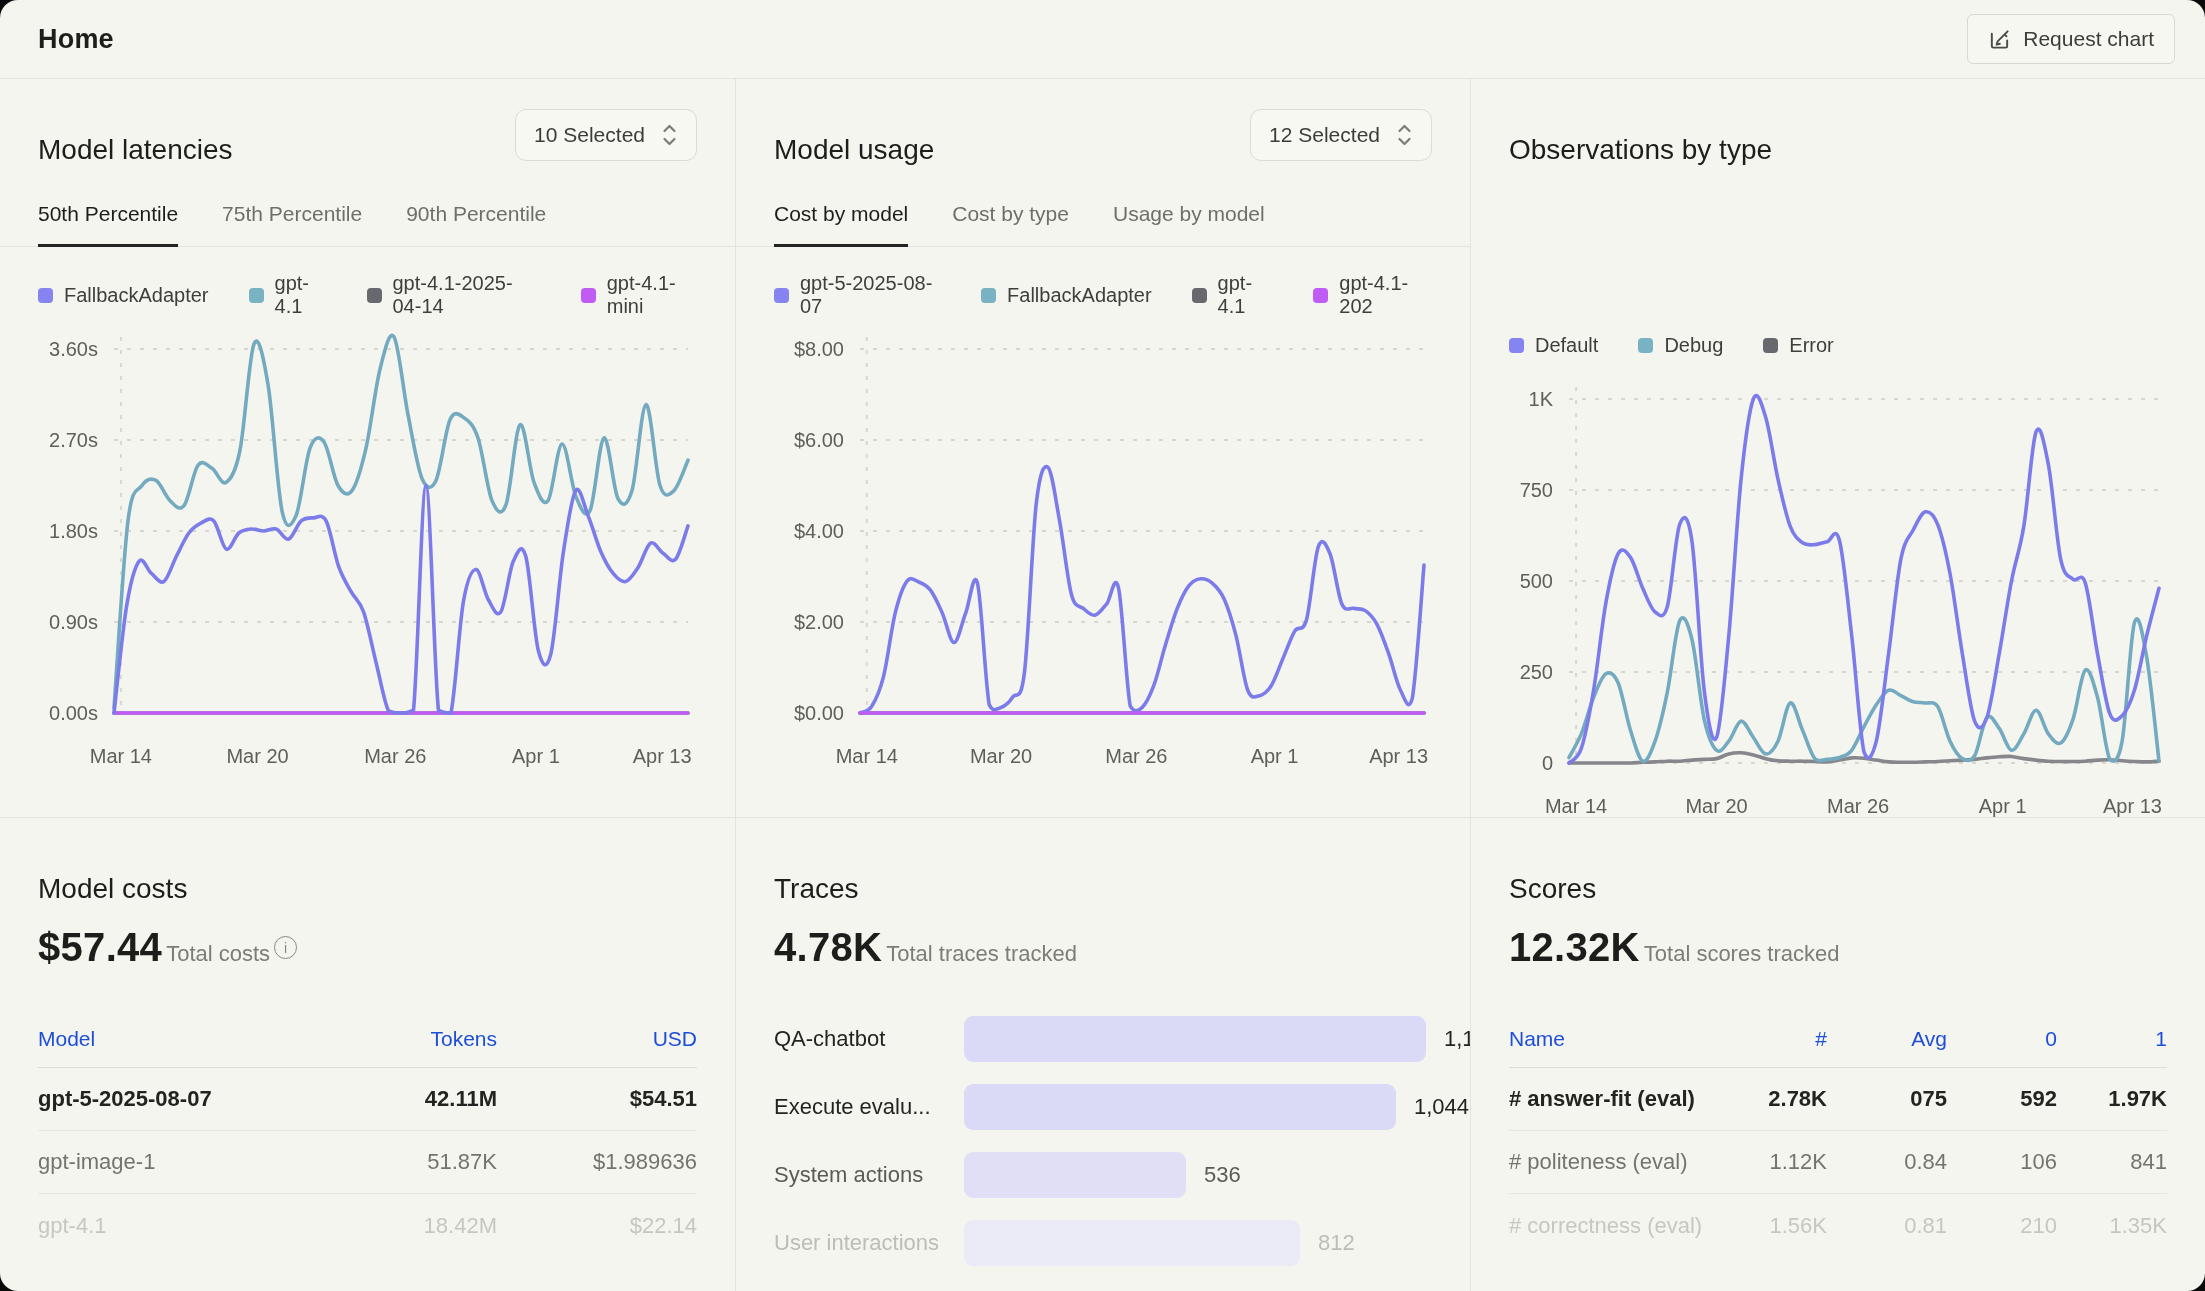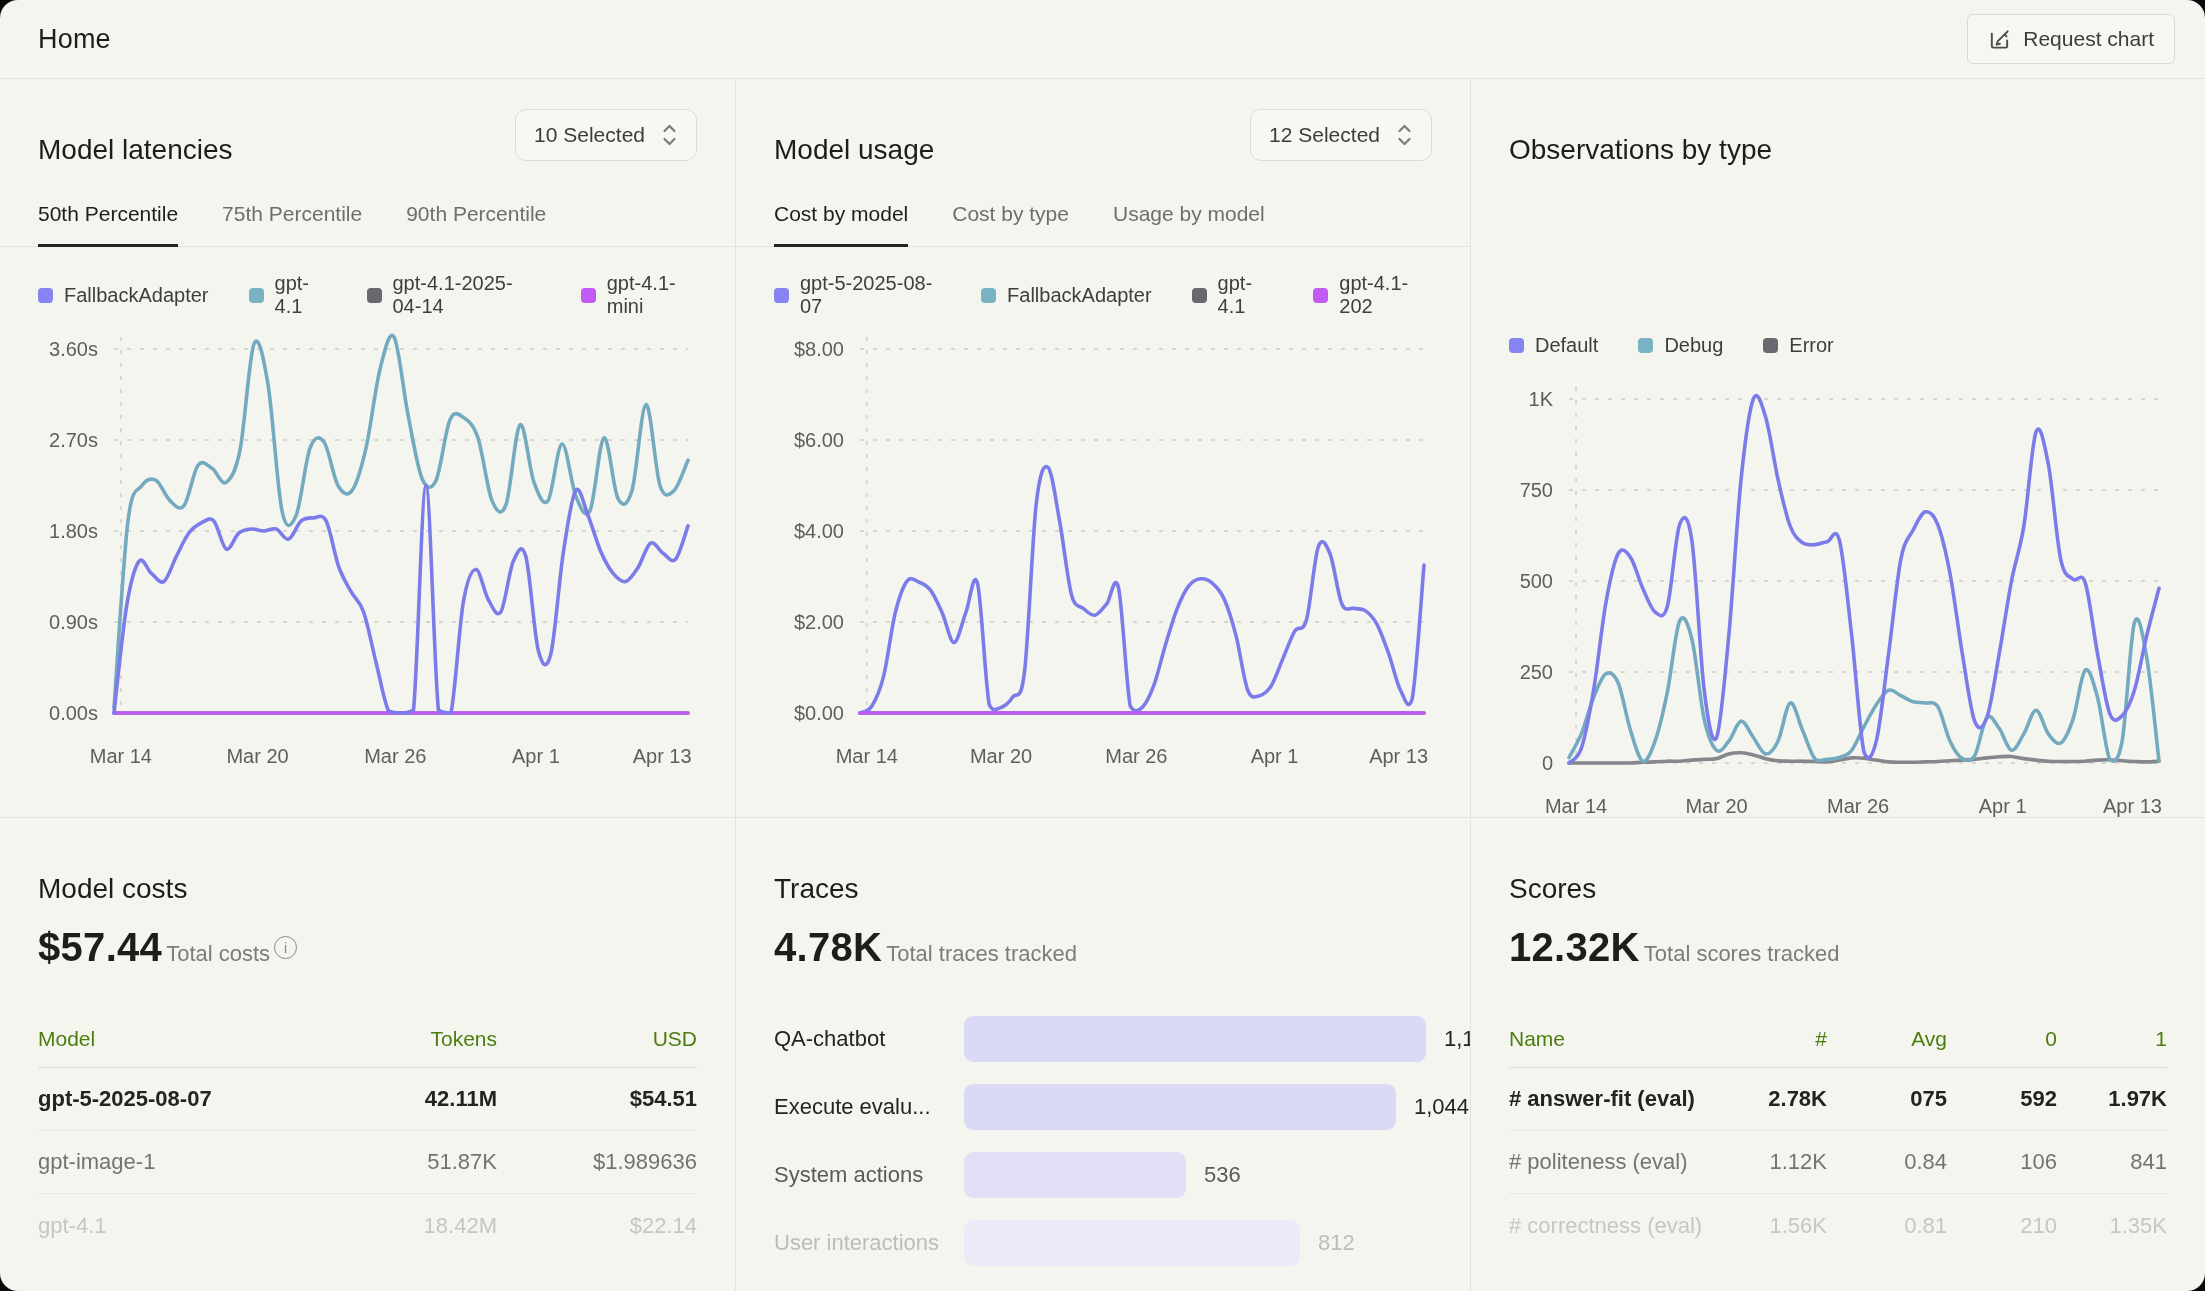--- a/index.html
+++ b/index.html
@@ -3,21 +3,21 @@
 <meta charset="utf-8">
 <style>
   * { box-sizing: border-box; margin: 0; padding: 0; }
   html,body { background:#0a0a0b; }
   body { font-family:"Liberation Sans", sans-serif; }
   .app{ width:2205px; height:1291px; background:#f5f5f0; border-radius:18px; overflow:hidden;
         position:relative; margin:0 auto; color:#232321; }
   
   .hdr{ height:79px; display:flex; align-items:center; justify-content:space-between;
         padding:0 30px 0 38px; border-bottom:1px solid #e4e4dd; }
-  .hdr-title{ font-size:27px; font-weight:400; color:#1d1d1b; letter-spacing:.2px;}
+  .hdr-title{ font-size:27px; font-weight:700; color:#1d1d1b; letter-spacing:.2px;}
   .btn{ display:flex; align-items:center; gap:12px; border:1px solid #d9d9d2; background:#f7f7f2;
         border-radius:6px; height:50px; padding:0 20px; font-size:21px; color:#3c3c39; cursor:pointer;}
   
   .grid{ display:grid; grid-template-columns:735px 735px 735px; }
   .row-top > .panel{ height:738px; }
   .row-bottom > .panel{ height:474px; border-top:1px solid #e4e4dd;}
   .panel{ padding:0 38px; position:relative; overflow:hidden;}
   .panel.mid,.panel.right{ border-left:1px solid #e4e4dd; }
   .p-title{ font-size:28px; font-weight:400; color:#1d1d1b;margin-top:19px; }
   .p-head{ display:flex; align-items:flex-start; justify-content:space-between; padding-top:36px; height:106px;}
@@ -36,21 +36,21 @@
   .chartbox{ margin-top:10px; }
   
   .stat{ display:flex; align-items:baseline; gap:4px; margin-top:20px;}
   .stat-num{ font-size:40px; font-weight:700; color:#1d1d1b; letter-spacing:.3px;}
   .stat-label{ font-size:22px; color:#7d7d77; }
   .info{ width:23px; height:23px; border:1.6px solid #8a8a84; border-radius:50%; display:inline-flex;
          align-items:center; justify-content:center; font-size:14px; color:#8a8a84; align-self:center;}
   
   .tbl{ margin-top:40px; }
   .trow{ display:flex; align-items:center; height:63px; border-bottom:1px solid #e7e7e0; font-size:22px;}
-  .trow.head{ height:58px; color:#4d7c0f; font-size:21px; border-bottom:1px solid #dddDD6;}
+  .trow.head{ height:58px; color:#1d4ed8; font-size:21px; border-bottom:1px solid #dddDD6;}
   .trow.r1{ color:#232321; font-weight:600;}
   .trow.head{font-weight:400;}
   .trow.r2{ color:#74746e; }
   .trow.r3{ color:#c7c7c0; border-bottom:none;}
   .c-model{ flex:1 1 auto; text-align:left;}
   .c-tokens{ width:170px; text-align:right;}
   .c-usd{ width:200px; text-align:right;}
   .c-name{ flex:1 1 auto; text-align:left;}
   .c-count{ width:120px; text-align:right;}
   .c-avg{ width:120px; text-align:right;}

